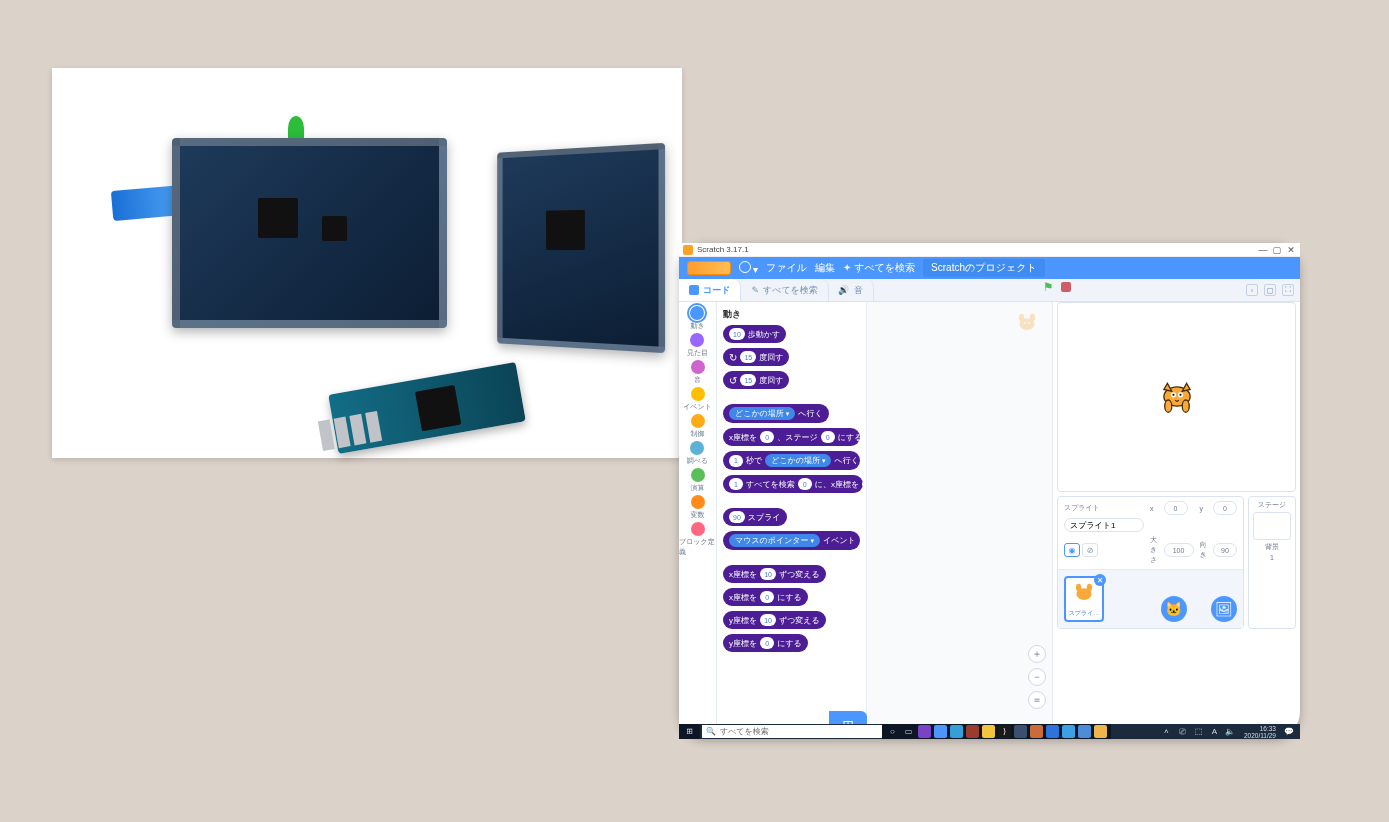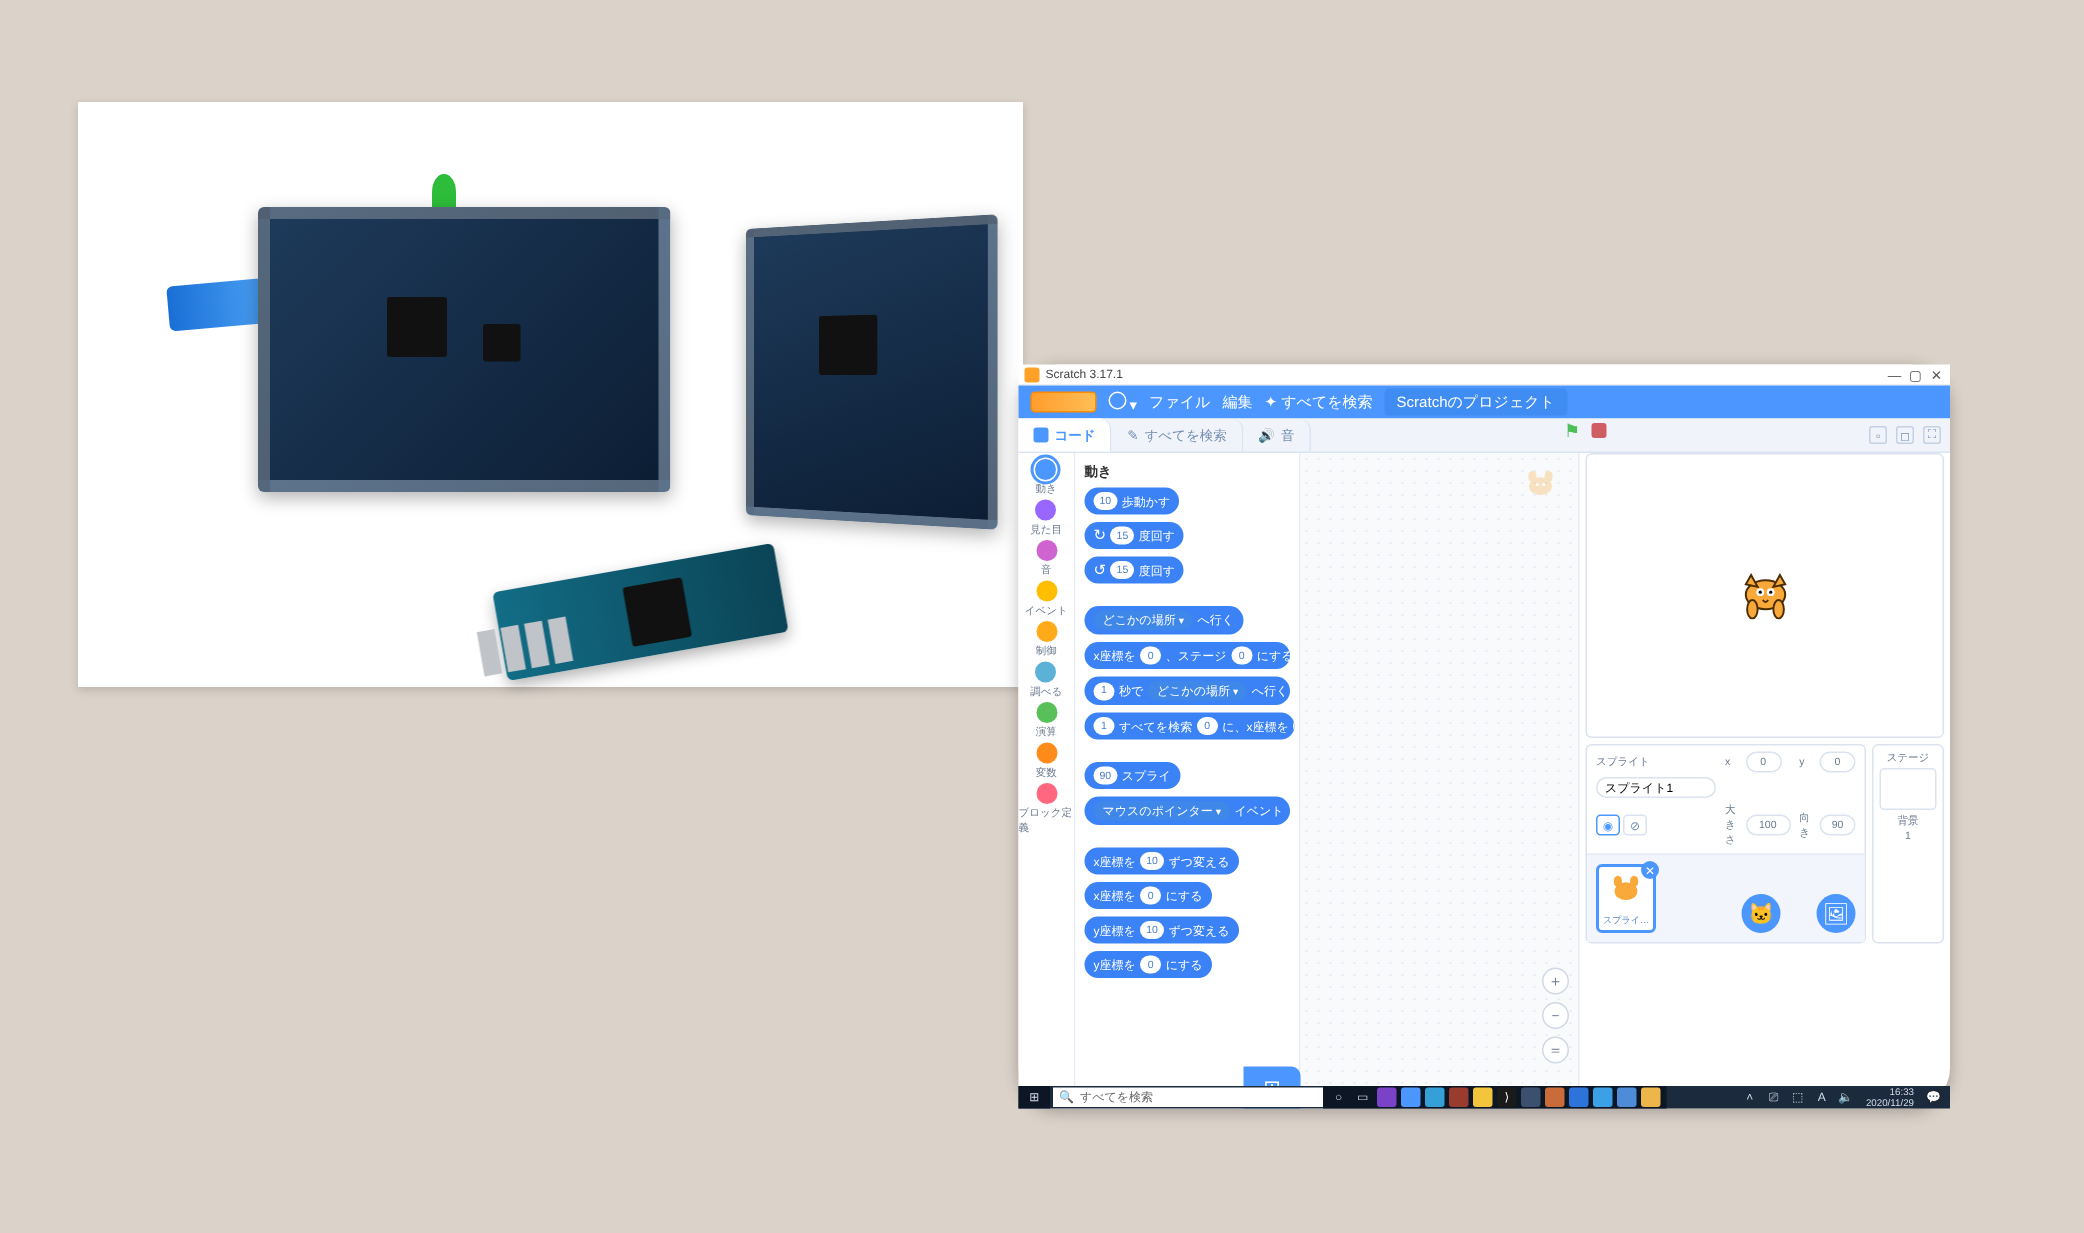--- a/index.html
+++ b/index.html
@@ -121,21 +121,21 @@
   }
   .cat .dot{width:14px;height:14px;border-radius:50%}
   .cat.active .dot{outline:2px solid #4c97ff;outline-offset:1px}
 
   .palette{
     width:150px; background:#fff; border-right:1px solid #e6ecf5;
     padding:4px 6px; overflow:hidden; position:relative;
   }
   .palette .hdr{font-size:9px;font-weight:600;color:#333;margin:2px 0 4px}
   .blk{
-    background:#3b82f6;color:#fff;border-radius:10px;
+    background:#4c1d95;color:#fff;border-radius:10px;
     padding:3px 6px;margin-bottom:5px;font-size:8px;
     display:flex;align-items:center;gap:3px;white-space:nowrap;
     cursor:grab; width:fit-content; max-width:100%;
   }
   .blk .pill{
     background:#fff;color:#4c7ec4;border-radius:7px;
     min-width:14px;height:12px;display:inline-flex;
     align-items:center;justify-content:center;
     padding:0 4px;font-size:7px;
   }

